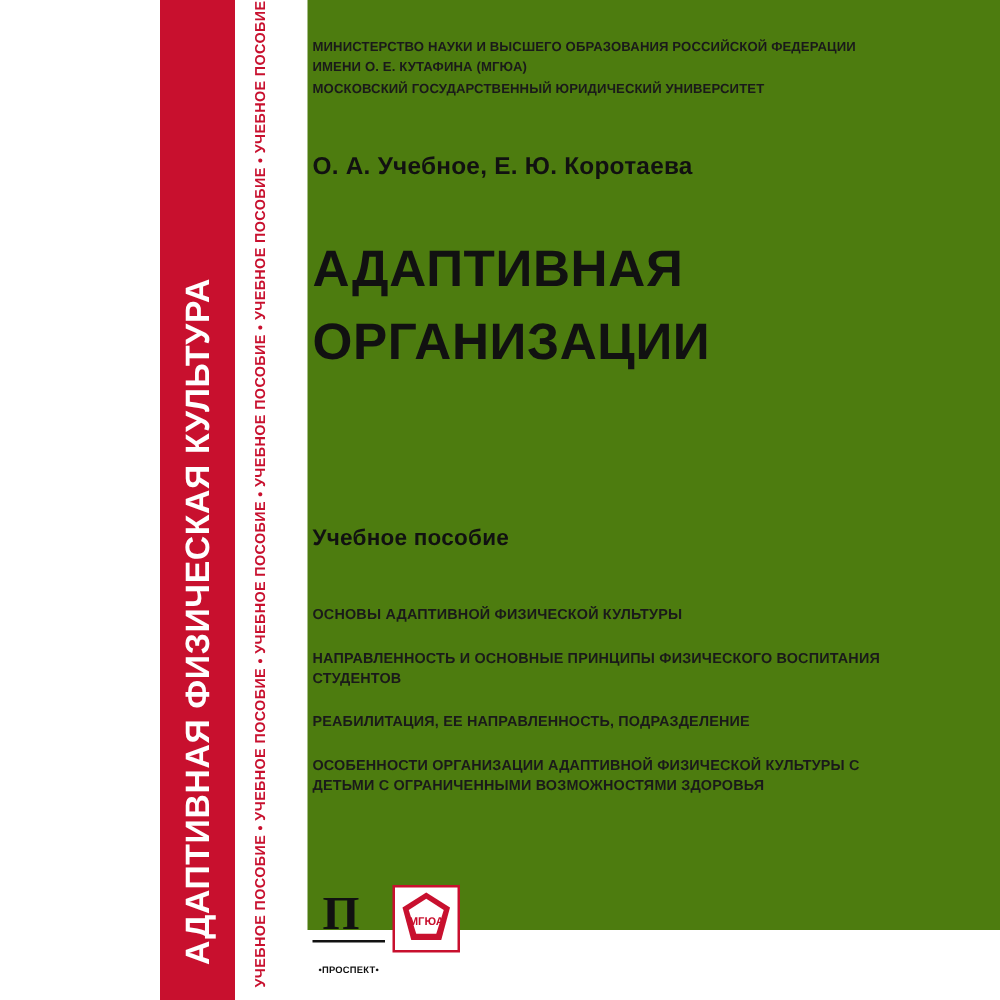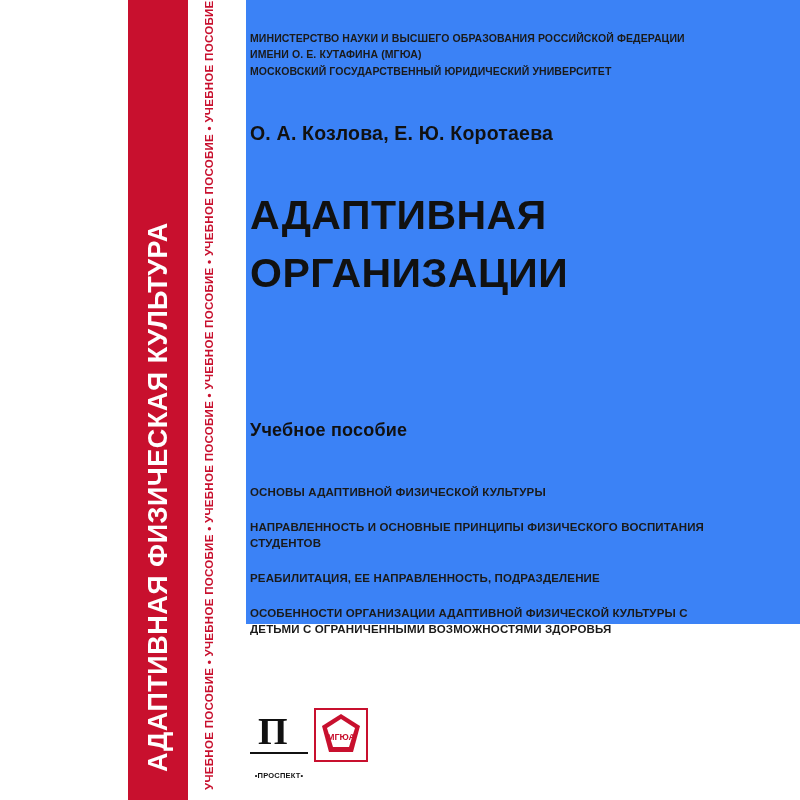--- a/index.html
+++ b/index.html
@@ -88,22 +88,22 @@
     letter-spacing: 0.3px;
     white-space: nowrap;
   }
 
   
   .content {
     position: absolute;
     left: 246px;
     top: 0;
     width: 554px;
-    height: 624px;
-    background: #3b82f6;
+    height: 744px;
+    background: #4d7c0f;
     text-decoration: underline;
   }
 
   .publisher-block {
     position: absolute;
     left: 4px;
     top: 30px;
     width: 400px;
     color: #1a1a1a;
     font-size: 10.5px;
@@ -232,21 +232,21 @@
   </div>
 
   <div class="content">
 
     <div class="publisher-block">
       <div>МИНИСТЕРСТВО НАУКИ И ВЫСШЕГО ОБРАЗОВАНИЯ РОССИЙСКОЙ ФЕДЕРАЦИИ</div>
       <div>ИМЕНИ О. Е. КУТАФИНА (МГЮА)</div>
       <div>МОСКОВСКИЙ ГОСУДАРСТВЕННЫЙ ЮРИДИЧЕСКИЙ УНИВЕРСИТЕТ</div>
     </div>
 
-    <div class="authors">О. А. Козлова, Е. Ю. Коротаева</div>
+    <div class="authors">О. А. Учебное, Е. Ю. Коротаева</div>
 
     <div class="title-block">
       <div class="title-line">АДАПТИВНАЯ</div>
       <div class="title-line">ОРГАНИЗАЦИИ</div>
     </div>
 
     <div class="subtitle">Учебное пособие</div>
 
     <div class="topics">
       <div class="topic">ОСНОВЫ АДАПТИВНОЙ ФИЗИЧЕСКОЙ КУЛЬТУРЫ</div>

